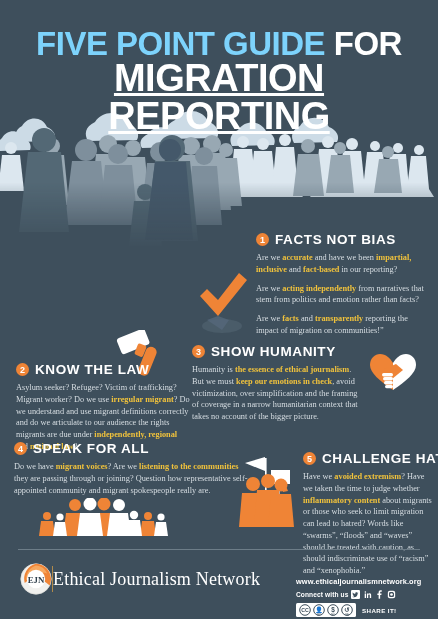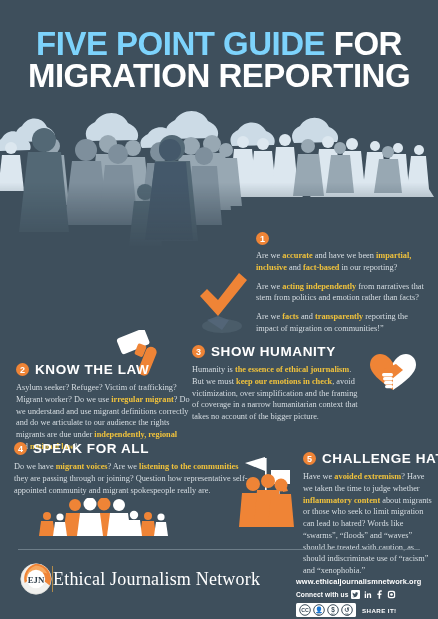--- a/index.html
+++ b/index.html
@@ -18,21 +18,21 @@
 
   
   .title-wrap{ position:absolute; top:28px; left:0; right:0; text-align:center; z-index:6; }
   .title-line{
     font-weight:bold;
     letter-spacing:-0.5px;
     line-height:0.98;
     text-transform:uppercase;
   }
   .t1{ font-size:33px; }
-  .t2{ font-size:33px; }
+  .t2{ font-size:38px;text-decoration:underline; }
   .accent{ color:#7dd3fc; }
   .white{ color:#ffffff; }
 
   
   .crowd{ position:absolute; left:0; right:0; top:100px; height:150px; z-index:1; }
 
   
   .sec{ position:absolute; z-index:5; }
   .sec-head{ display:flex; align-items:center; gap:6px; margin-bottom:5px; }
   .badge{
@@ -332,20 +332,21 @@
           <circle cx="43" cy="33" r="6.5"></circle>
           <path d="M33 42h20l3 33H30z"></path>
           <path d="M45 40 L41 28 L45 27 L50 39 Z"></path>
         </g>
     </g>
   </svg>
 
   <div class="sec" id="sec1">
     <div class="sec-head">
       <span class="badge">1</span>
+      <span class="sec-title">FACTS NOT BIAS</span>
     </div>
     <div class="sec-body">
       <p>Are we <span class="hl">accurate</span> and have we been <span class="hl">impartial, inclusive</span> and <span class="hl">fact-based</span> in our reporting?</p>
       <p>Are we <span class="hl">acting independently</span> from narratives that stem from politics and emotion rather than facts?</p>
       <p>Are we <span class="hl">facts</span> and <span class="hl">transparently</span> reporting the impact of migration on communities!”</p>
     </div>
   </div>
 
   <div class="sec" id="sec2">
     <div class="sec-head">

